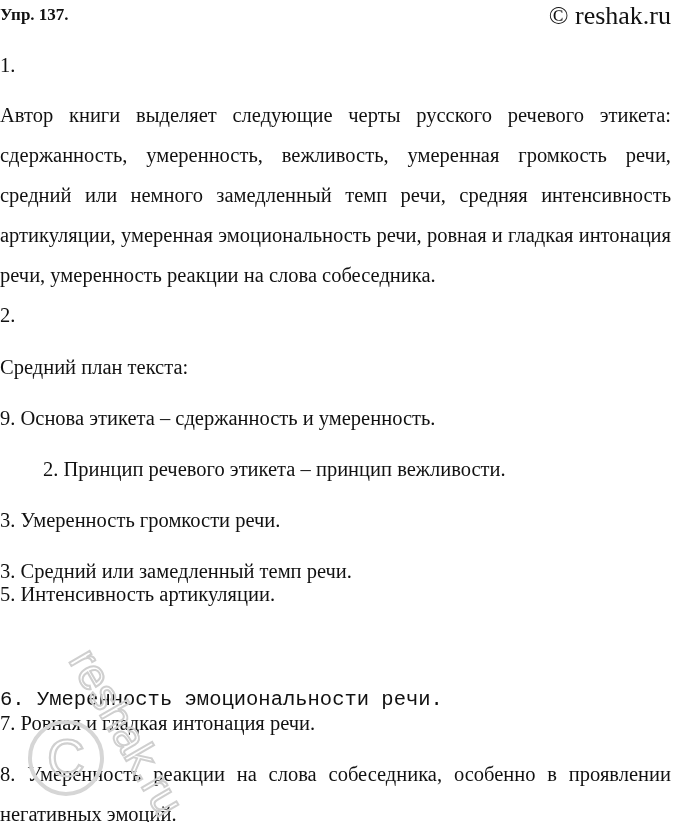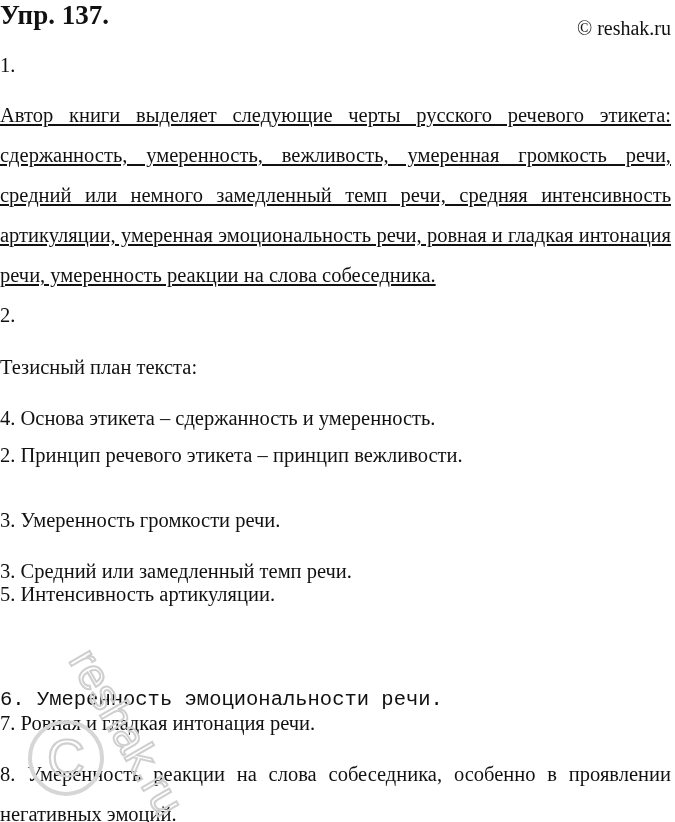--- a/index.html
+++ b/index.html
@@ -10,45 +10,45 @@
   }
   .line {
     position: absolute; left: 0; right: 0;
     font-size: 20.5px; line-height: 24px; white-space: nowrap;
   }
   .justify {
     position: absolute; left: 0; width: 671px;
     font-size: 20.5px; line-height: 40px; text-align: justify;
     text-align-last: left;
   }
-  .title { font-weight: bold; font-size: 27px; }
-  .copyright { position: absolute; right: 4px; top: 16px; font-size: 20px; line-height: 24px; text-align: center; }
+  .title { font-weight: bold; font-size: 17px; }
+  .copyright { position: absolute; right: 4px; top: 4px; font-size: 26px; line-height: 24px; text-align: center; }
   .watermark {
     position: absolute; left: 18px; top: 640px; width: 200px; height: 180px;
     pointer-events: none;
   }
 </style>
 </head>
 <body>
 
 <div>
 
   <div class="line title" style="top:3px;">Упр. 137.</div>
   <div class="copyright">© reshak.ru</div>
 
   <div class="line" style="top:53px;">1.</div>
 
-  <div class="justify" style="top:95px;text-decoration:underline;">Автор книги выделяет следующие черты русского речевого этикета: сдержанность, умеренность, вежливость, умеренная громкость речи, средний или немного замедленный темп речи, средняя интенсивность артикуляции, умеренная эмоциональность речи, ровная и гладкая интонация речи, умеренность реакции на слова собеседника.</div>
+  <div class="justify" style="top:95px;">Автор книги выделяет следующие черты русского речевого этикета: сдержанность, умеренность, вежливость, умеренная громкость речи, средний или немного замедленный темп речи, средняя интенсивность артикуляции, умеренная эмоциональность речи, ровная и гладкая интонация речи, умеренность реакции на слова собеседника.</div>
 
   <div class="line" style="top:303px;">2.</div>
-  <div class="line" style="top:355px;">Тезисный план текста:</div>
+  <div class="line" style="top:355px;">Средний план текста:</div>
 
   <div>
-    <div class="line" style="top:406px;">4. Основа этикета – сдержанность и умеренность.</div>
-    <div class="line" style="top:443px;">2. Принцип речевого этикета – принцип вежливости.</div>
+    <div class="line" style="top:406px;">9. Основа этикета – сдержанность и умеренность.</div>
+    <div class="line" style="top:457px;padding-left:43px;">2. Принцип речевого этикета – принцип вежливости.</div>
     <div class="line" style="top:508px;font-family:Liberation Serif, serif;">3. Умеренность громкости речи.</div>
     <div class="line" style="top:559px;">3. Средний или замедленный темп речи.</div>
     <div class="line" style="top:582px;">5. Интенсивность артикуляции.</div>
     <div class="line" style="top:688px;font-family:Liberation Mono, monospace;">6. Умеренность эмоциональности речи.</div>
     <div class="line" style="top:711px;">7. Ровная и гладкая интонация речи.</div>
     <div class="justify" style="top:754px; width:671px; line-height:40px;">8. Умеренность реакции на слова собеседника, особенно в проявлении негативных эмоций.</div>
   </div>
 
   <svg class="watermark" viewBox="0 0 200 180" xmlns="http://www.w3.org/2000/svg">
     <circle cx="48" cy="118" r="36" fill="none" stroke="#d6d6d6" stroke-width="4"></circle>

